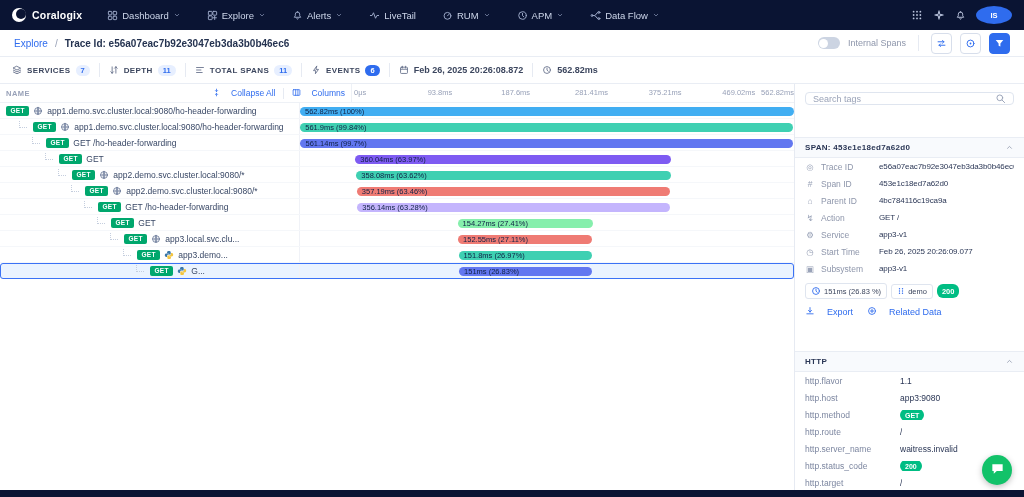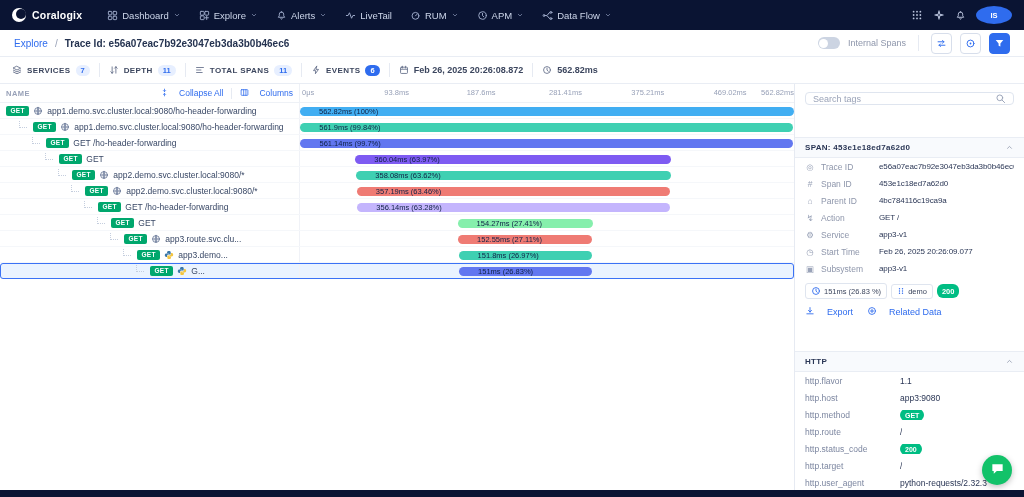--- a/index.html
+++ b/index.html
@@ -6,21 +6,21 @@
   html,body { width:1024px; height:497px; overflow:hidden; background:#fff;
     font-family:"Liberation Sans", sans-serif; }
   .app { width:1024px; height:497px; display:flex; flex-direction:column; position:relative; }
 
   
   .navbar { height:30px; background:#0a1433; display:flex; align-items:center; padding:0 12px; flex-shrink:0; }
   .brand { display:flex; align-items:center; gap:6px; margin-right:18px; cursor:pointer; }
   .logo { width:14px; height:14px; border-radius:50%; background:#fff; position:relative; display:inline-block; }
   .logo::after { content:""; position:absolute; left:4px; top:1px; width:10px; height:10px; border-radius:50%; background:#0a1433; }
   .brand-text { color:#fff; font-size:10.5px; font-weight:bold; letter-spacing:.2px; }
-  .nav-items { display:flex; align-items:flex-end; gap:4px; flex:1; }
+  .nav-items { display:flex; align-items:flex-end; gap:12px; flex:1; }
   .nav-item { display:flex; align-items:center; gap:4px; color:#cdd6ea; font-size:9.5px; padding:4px 7px; border-radius:4px; cursor:pointer; white-space:nowrap; }
   .nav-item .nicon { display:inline-flex; color:#9daac9; }
   .nav-item .nchev { display:inline-flex; color:#8a97b8; }
   .nav-right { display:flex; align-items:center; gap:10px; }
   .nav-right .nicon-btn { color:#b9c3dc; display:inline-flex; cursor:pointer; }
   .avatar { width:36px; height:18px; border-radius:50%; background:#2f6cee; color:#fff; font-size:7.5px; font-weight:bold; display:flex; align-items:center; justify-content:center; cursor:pointer; }
 
   
   .crumb-row { height:27px; background:#fff; border-bottom:1px solid #e9edf4; display:flex; align-items:center; padding:0 14px; flex-shrink:0; }
   .breadcrumb { display:flex; align-items:center; gap:7px; flex:1; }
@@ -43,38 +43,38 @@
   .flabel { font-size:8px; font-weight:bold; color:#3c465e; letter-spacing:.4px; white-space:nowrap; }
   .fbadge { background:#e7efff; color:#2f6cee; font-size:7.5px; font-weight:bold; padding:1px 5px; border-radius:7px; }
   .fbadge.filled { background:#2f6cee; color:#fff; }
   .fb-div { width:1px; height:14px; background:#e6eaf2; }
   .ftext { font-size:9px; font-weight:bold; color:#3c465e; white-space:nowrap; }
 
   
   .main { flex:1; display:flex; min-height:0; }
   .waterfall { width:795px; border-right:1px solid #e6eaf2; display:flex; flex-direction:column; background:#fff; }
   .wf-header { height:19px; display:flex; border-bottom:1px solid #eef1f6; flex-shrink:0; }
-  .wf-name-head { width:300px; border-right:1px solid #eef1f6; display:flex; align-items:center; padding:0 6px; }
+  .wf-name-head { width:352px; border-right:1px solid #eef1f6; display:flex; align-items:center; padding:0 6px; }
   .wf-name-title { font-size:7.5px; font-weight:bold; color:#98a1b8; letter-spacing:.5px; flex:1; }
   .wf-link { color:#2f6cee; font-size:8.5px; display:inline-flex; align-items:center; gap:10px; cursor:pointer; white-space:nowrap; }
   .wf-link + .wf-link { margin-left:8px; padding-left:8px; border-left:1px solid #e6eaf2; }
   .wf-timeline { flex:1; position:relative; }
   .tick { position:absolute; top:4px; font-size:7.5px; color:#98a1b8; white-space:nowrap; padding-left:2px; }
 
   .wf-rows { flex:1; }
   .wf-row { height:16px; display:flex; border-bottom:1px solid #f5f7fa; cursor:pointer; }
   .wf-row.selected { background:#eaf3ff; outline:1px solid #3b72f5; outline-offset:-1px; border-radius:3px; }
   .wf-name { width:300px; border-right:1px solid #f0f2f7; display:flex; align-items:center; gap:4px; overflow:hidden; white-space:nowrap; }
   .elbow { display:inline-block; width:8px; height:7px; border-left:1px dotted #c5cede; border-bottom:1px dotted #c5cede; margin-right:2px; transform:translateY(-2px); flex-shrink:0; }
   .method-badge { background:#00a76d; color:#fff; font-size:6.5px; font-weight:bold; padding:1.5px 4.5px; border-radius:2px; letter-spacing:.3px; flex-shrink:0; }
   .sicon { display:inline-flex; color:#6b7a99; flex-shrink:0; }
   .sname { font-size:8.5px; color:#394866; overflow:hidden; text-overflow:ellipsis; }
   .wf-bar-area { flex:1; position:relative; }
   .bar { position:absolute; top:3.5px; height:9px; border-radius:5px; }
-  .bar-label { display:block; font-size:7.5px; line-height:9px; color:#0e2044; padding-left:19px; white-space:nowrap; }
+  .bar-label { display:block; font-size:7.5px; line-height:9px; color:#0e2044; padding-left:5px; white-space:nowrap; }
 
   
   .details { width:229px; display:flex; flex-direction:column; background:#fff; overflow:hidden; }
   .search-box { margin:8px 10px; height:22px; border:1px solid #dfe5ef; border-radius:4px; display:flex; align-items:center; padding:0 7px; }
   .search-box input { border:none; outline:none; flex:1; font-size:9px; color:#394866; font-family:"Liberation Sans",sans-serif; min-width:0; }
   .search-box input::placeholder { color:#9aa3b8; }
   .search-box .sic { color:#9aa3b8; display:inline-flex; }
   .sec-head { background:#f8fafd; border-top:1px solid #e9edf4; border-bottom:1px solid #e9edf4; padding:5px 10px; display:flex; align-items:flex-start; justify-content:space-between; cursor:pointer;margin-top:24px; }
   .sec-head .sec-title { font-size:8px; font-weight:bold; color:#2a3655; letter-spacing:.3px; }
   .sec-head .sec-chev { color:#8e96ab; display:inline-flex; }
@@ -485,21 +485,21 @@
           <div class="wf-row">
             <div class="wf-name" style="padding-left: 110px;">
               <span class="elbow"></span>
               <span class="method-badge">GET</span>
               <span class="sicon">
                 <svg width="10" height="10" viewBox="0 0 16 16" fill="none" stroke="currentColor" stroke-width="1.4" stroke-linecap="round" stroke-linejoin="round">
                   <circle cx="8" cy="8" r="5.5"></circle>
                   <path d="M2.5 8h11M8 2.5c1.8 1.8 1.8 9.2 0 11-1.8-1.8-1.8-9.2 0-11z"></path>
                 </svg>
               </span>
-              <span class="sname">app3.route.svc.clu...</span>
+              <span class="sname">app3.local.svc.clu...</span>
             </div>
             <div class="wf-bar-area">
               <div class="bar" style="left: 32%; width: 27.11%; background: rgb(239, 123, 116);">
                 <span class="bar-label">152.55ms (27.11%)</span>
               </div>
             </div>
           </div>
           <div class="wf-row">
             <div class="wf-name" style="padding-left: 123px;">
               <span class="elbow"></span>
@@ -653,20 +653,24 @@
           </div>
           <div class="httprow">
             <span class="hlab">http.method</span>
             <span class="hval"><span class="gbadge">GET</span></span>
           </div>
           <div class="httprow">
             <span class="hlab">http.route</span>
             <span class="hval">/</span>
           </div>
           <div class="httprow">
+            <span class="hlab">http.server_name</span>
+            <span class="hval">waitress.invalid</span>
+          </div>
+          <div class="httprow">
             <span class="hlab">http.status_code</span>
             <span class="hval"><span class="gbadge">200</span></span>
           </div>
           <div class="httprow">
             <span class="hlab">http.target</span>
             <span class="hval">/</span>
           </div>
           <div class="httprow">
             <span class="hlab">http.user_agent</span>
             <span class="hval">python-requests/2.32.3</span>

